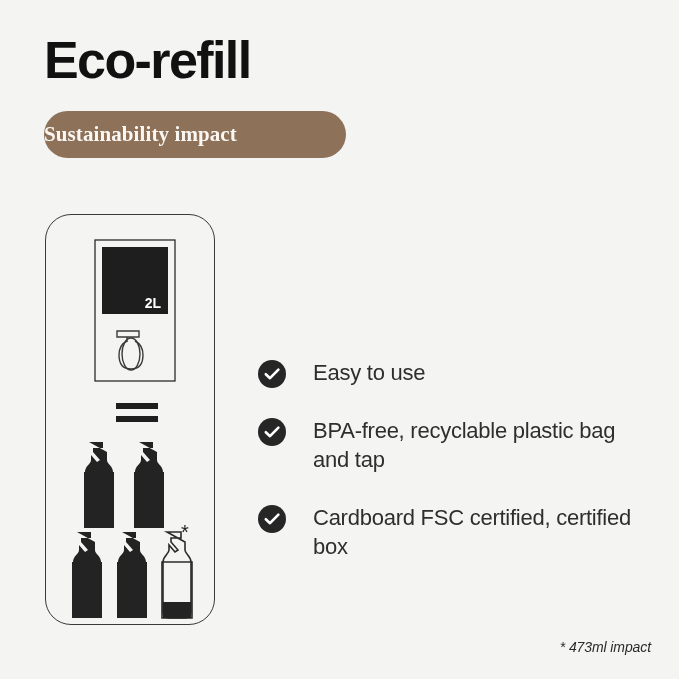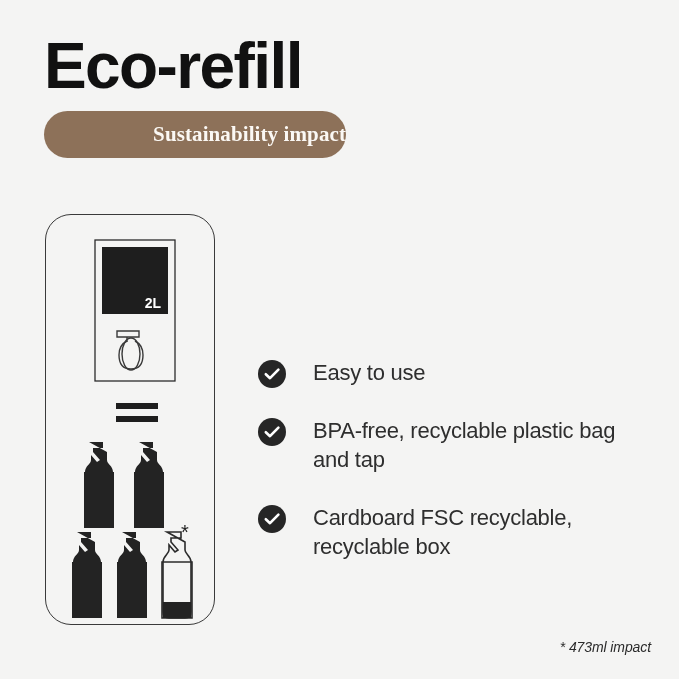--- a/index.html
+++ b/index.html
@@ -19,38 +19,38 @@
     position: absolute;
     inset: 0;
     background: #f4f4f3;
   }
 
   
   .title {
     position: absolute;
     left: 44px;
     top: 33px;
-    font-size: 64px;
+    font-size: 52px;
     font-weight: 700;
     letter-spacing: -1.6px;
     color: #111111;
     line-height: 1.06;
     white-space: nowrap;
   }
   .badge {
     position: absolute;
     left: 44px;
     top: 111px;
     width: 302px;
     height: 47px;
     border-radius: 24px;
     background: #8d7159;
     display: flex;
     align-items: center;
-    justify-content: flex-end;
+    justify-content: flex-start;
   }
   .badge-label {
     color: #fbf8f4;
     font-family: "Liberation Serif", serif;
     font-weight: 700;
     font-size: 21px;
     letter-spacing: 0.1px;
     white-space: nowrap;
   }
 
@@ -220,20 +220,20 @@
         <path d="M7.8 14.2 L12 18.2 L20.4 9.6" fill="none" stroke="#ffffff" stroke-width="2.6" stroke-linecap="round" stroke-linejoin="round"></path>
       </svg>
       <span class="bullet-text">BPA-free, recyclable plastic bag and tap</span>
     </div>
 
     <div class="bullet">
       <svg class="check" viewBox="0 0 28 28">
         <circle cx="14" cy="14" r="14" fill="#262626"></circle>
         <path d="M7.8 14.2 L12 18.2 L20.4 9.6" fill="none" stroke="#ffffff" stroke-width="2.6" stroke-linecap="round" stroke-linejoin="round"></path>
       </svg>
-      <span class="bullet-text">Cardboard FSC recyclable, recyclable box</span>
+      <span class="bullet-text">Cardboard FSC certified, certified box</span>
     </div>
 
   </div>
 
   <div class="footnote">* 473ml impact</div>
 
 </div>
 
 </body></html>

